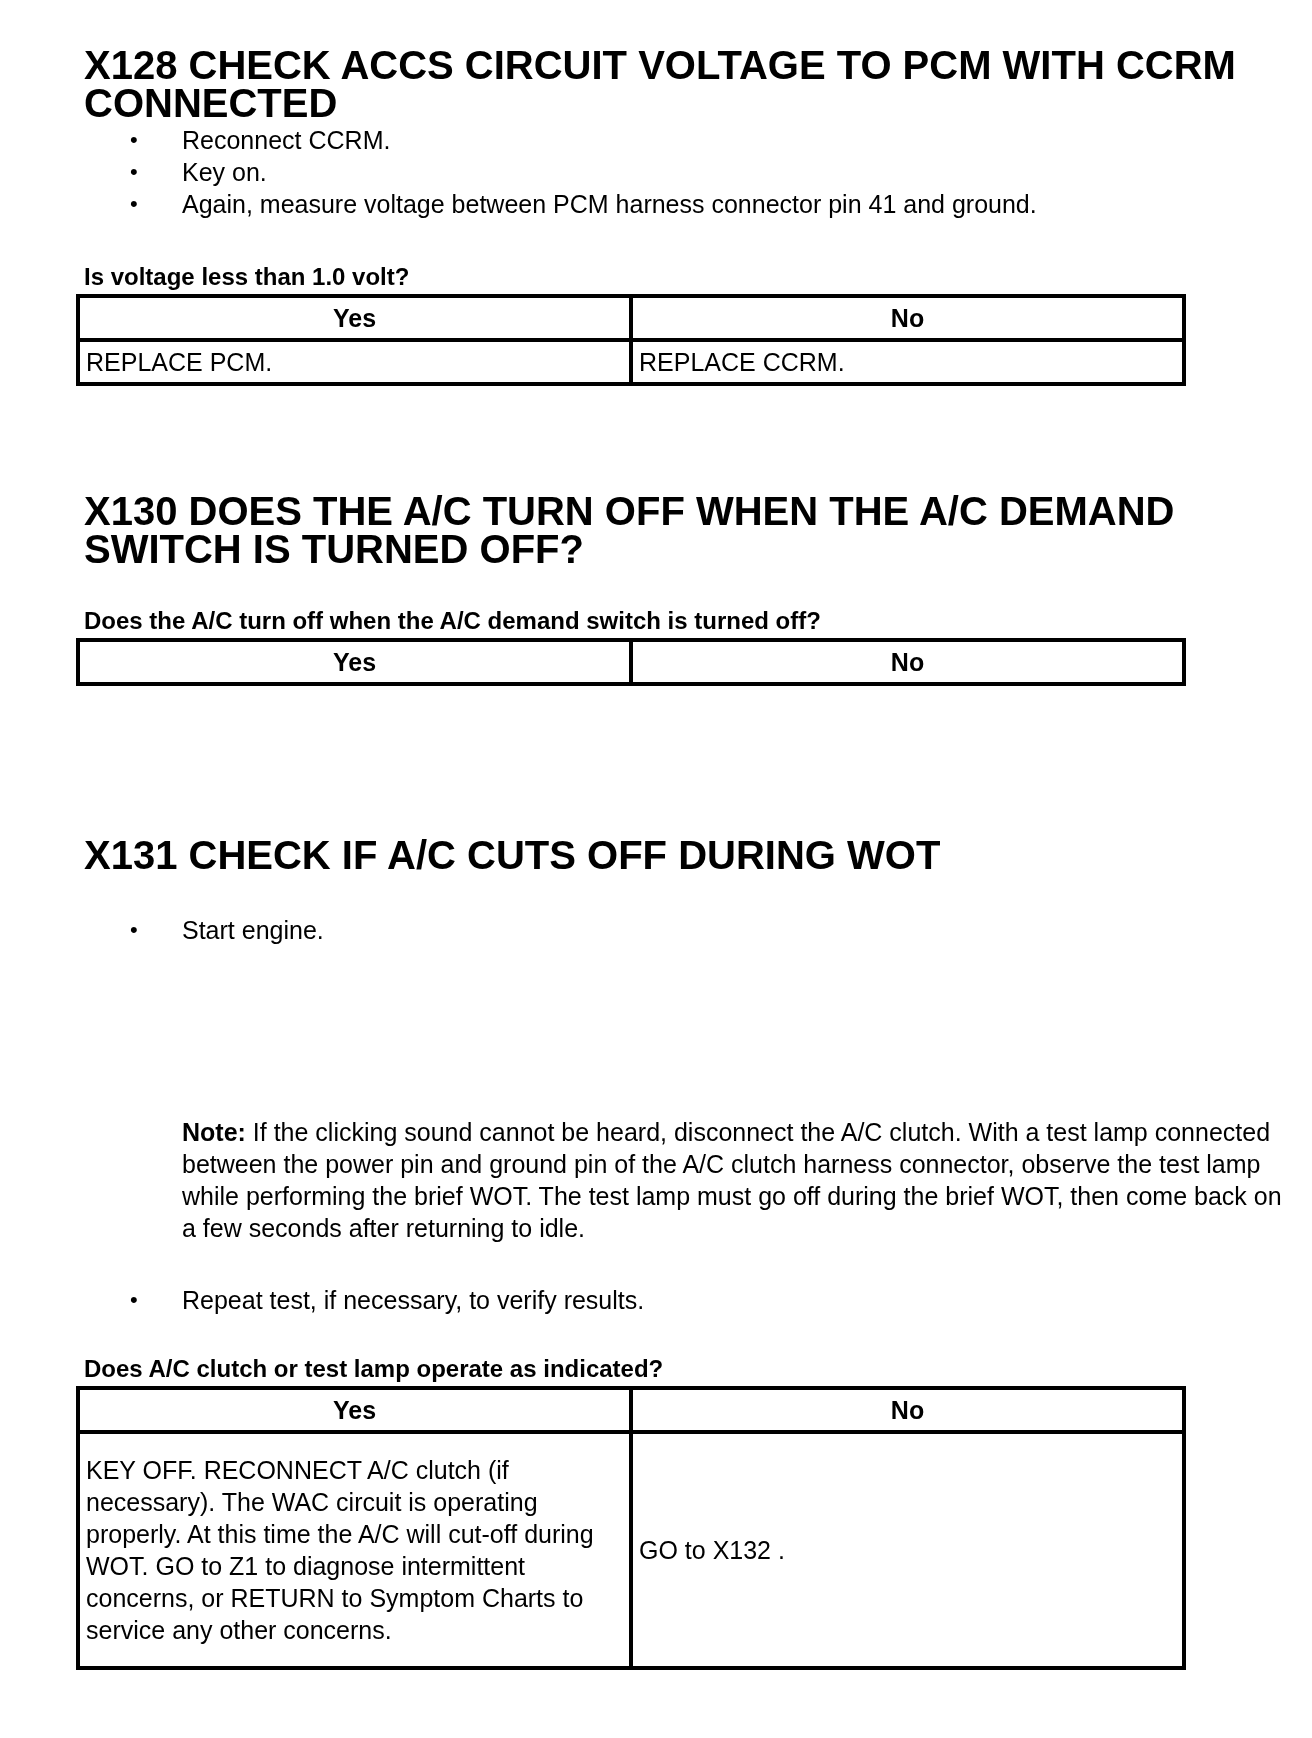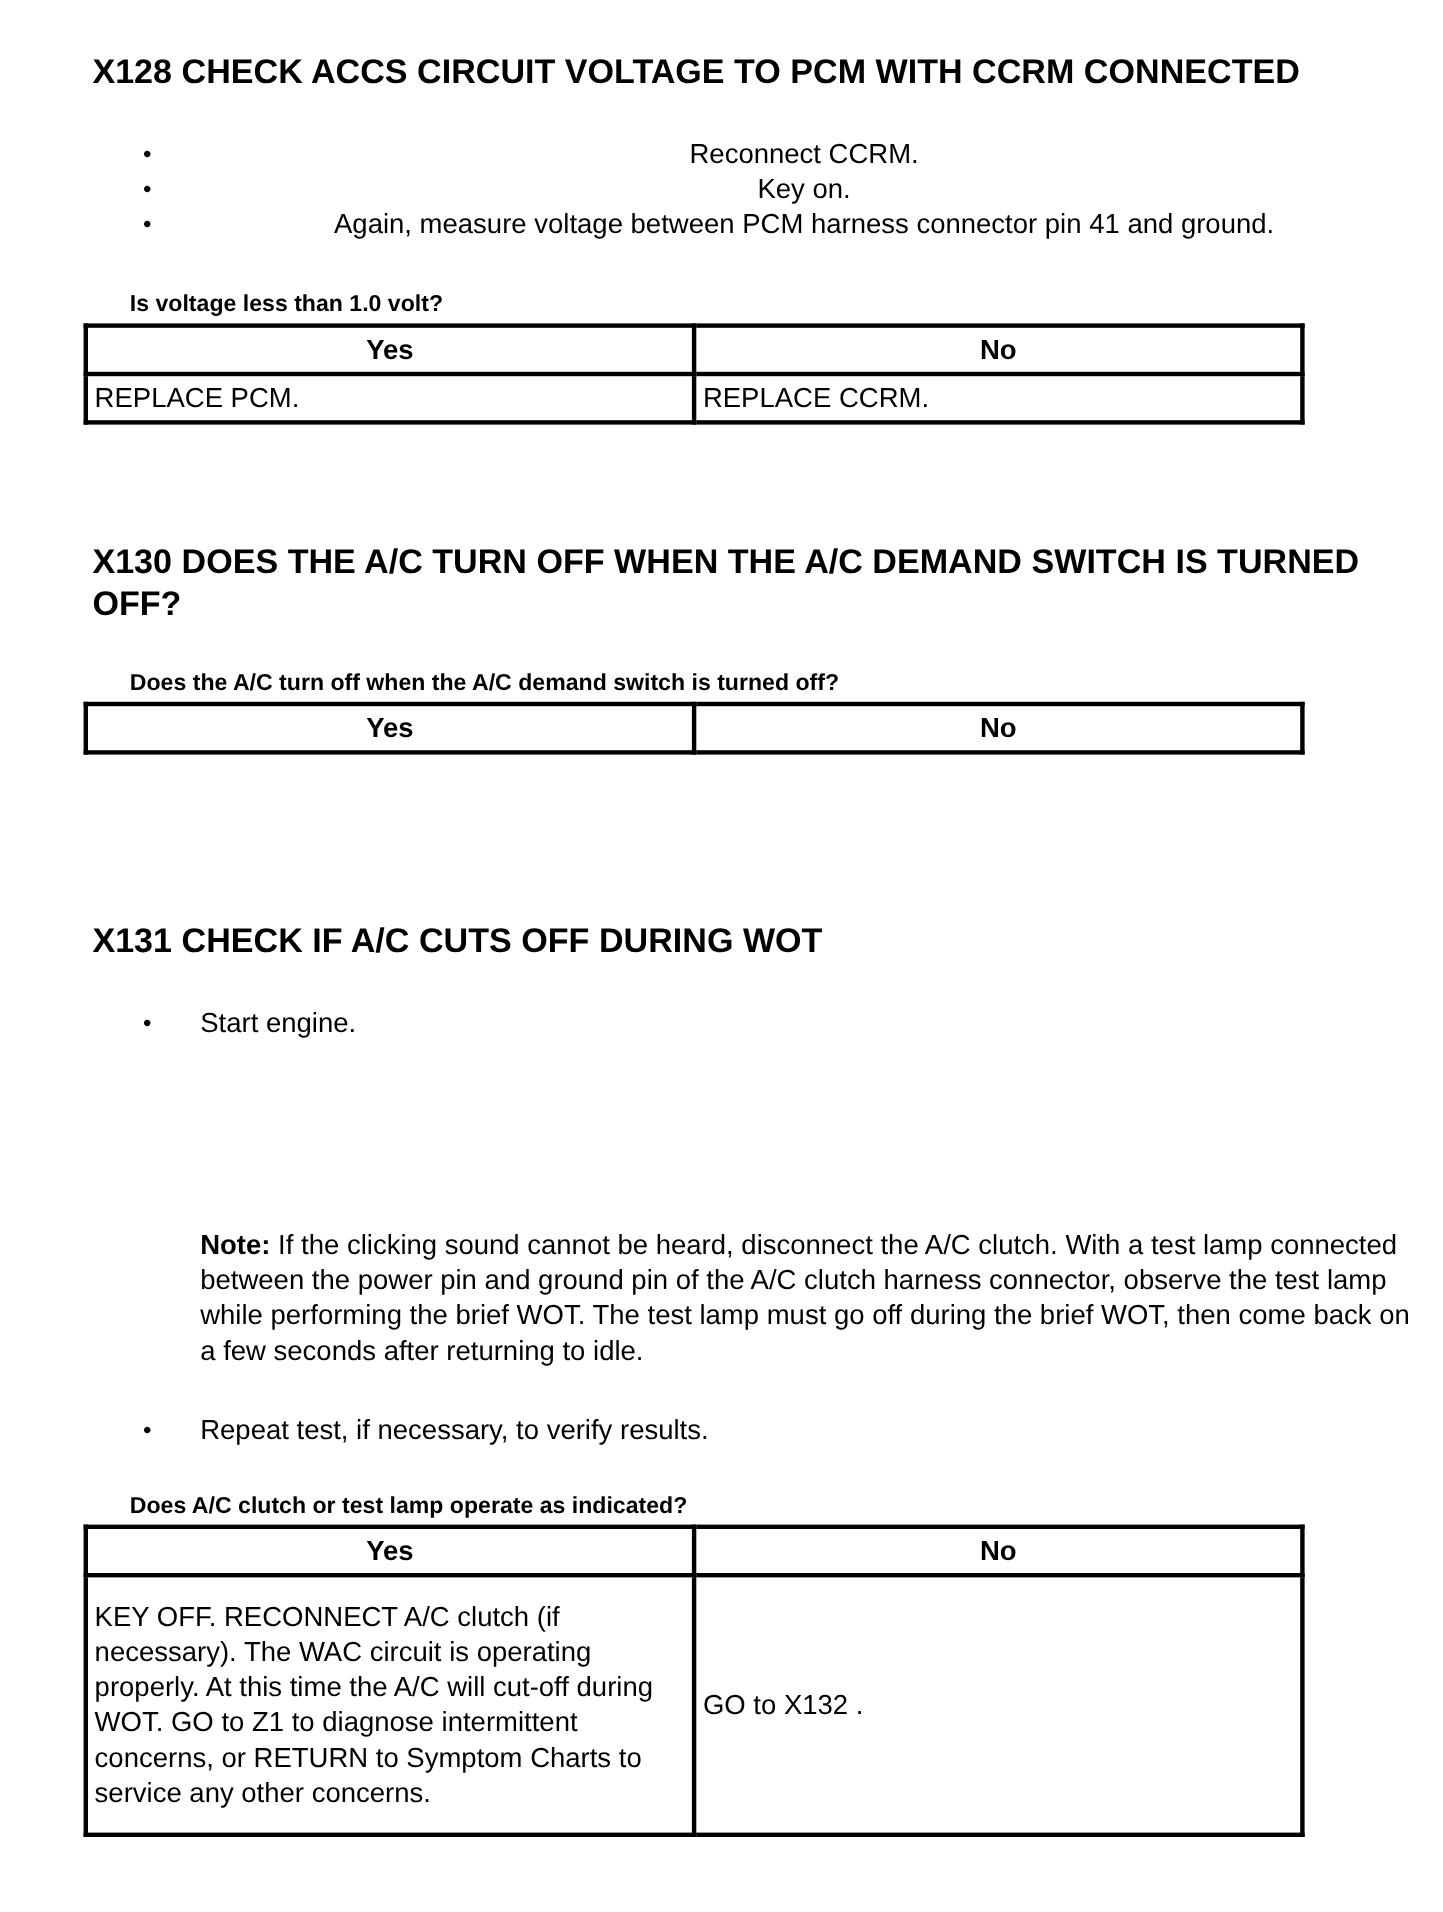--- a/index.html
+++ b/index.html
@@ -1,34 +1,34 @@
 <!DOCTYPE html>
 <html><head>
 <meta charset="utf-8">
 <style>
   html, body { margin: 0; padding: 0; background: #ffffff; }
   body { width: 1312px; height: 1738px; position: relative; font-family: "Liberation Sans", sans-serif; color: #000; }
-  .sec-title { position: absolute; left: 84px; font-weight: bold; font-size: 31px; line-height: 38px; margin: 0; width: 1200px; }
+  .sec-title { position: absolute; left: 84px; font-weight: bold; font-size: 40px; line-height: 38px; margin: 0; width: 1200px; }
   ul.bullets { position: absolute; left: 130px; margin: 0; padding: 0; list-style: none; font-size: 25px; line-height: 32px; width: 1150px; }
   ul.bullets li { position: relative; padding-left: 52px; }
   ul.bullets li::before { content: "\2022"; position: absolute; left: 0; top: 0; font-size: 22px; }
   .note-block { position: absolute; left: 182px; width: 1110px; font-size: 25px; line-height: 32px; }
   .note-label { font-weight: bold; }
-  .question { position: absolute; left: 84px; font-weight: bold; font-size: 21px; line-height: 30px; margin-left: 34px; }
+  .question { position: absolute; left: 84px; font-weight: bold; font-size: 24px; line-height: 30px; }
   table.yn { position: absolute; left: 76px; width: 1110px; border-collapse: collapse; table-layout: fixed; font-size: 25px; border-radius: 24px; }
   table.yn th, table.yn td { border: 4px solid #000; padding: 0 6px; }
   table.yn th { font-weight: bold; text-align: center; height: 40px; }
   table.yn td { text-align: left; height: 40px; line-height: 32px; vertical-align: middle; }
   table.yn td.tall { height: 232px; }
 </style>
 </head>
 <body>
 
 <h1 class="sec-title" style="top:46px;">X128 CHECK ACCS CIRCUIT VOLTAGE TO PCM WITH CCRM CONNECTED</h1>
-<ul class="bullets" style="top:124px;text-align:center;">
+<ul class="bullets" style="top:124px;">
   <li>Reconnect CCRM.</li>
   <li>Key on.</li>
   <li>Again, measure voltage between PCM harness connector pin 41 and ground.</li>
 </ul>
 <div class="question" style="top:262px;">Is voltage less than 1.0 volt?</div>
 <table class="yn" style="top:294px;">
   <tbody>
       <tr>
     <th>Yes</th>
     <th>No</th>

